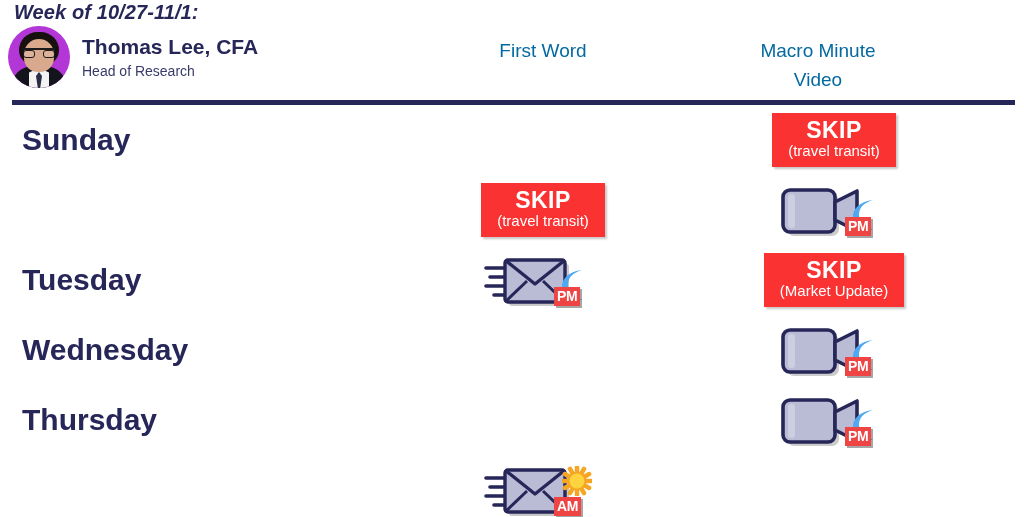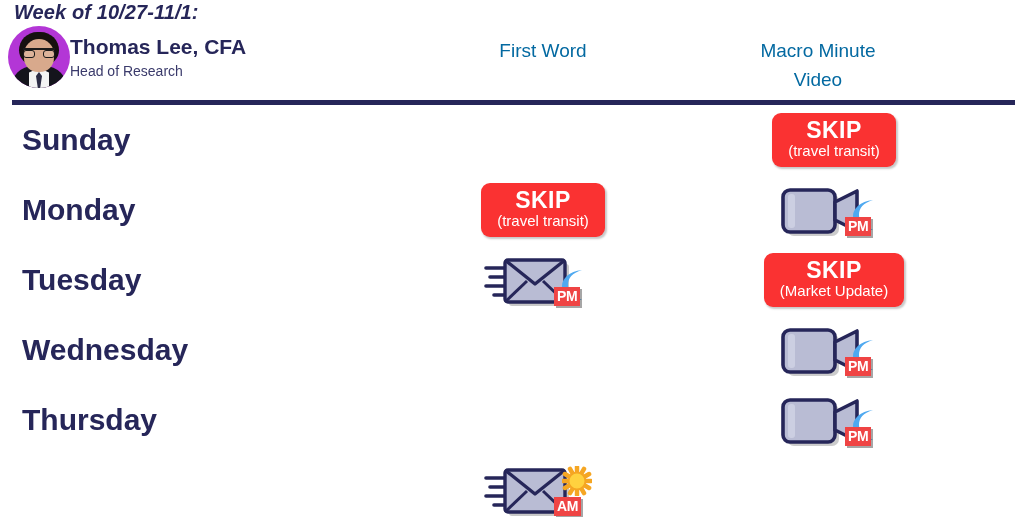--- a/index.html
+++ b/index.html
@@ -29,21 +29,21 @@
     letter-spacing: 0.1px;
     white-space: nowrap;
   }
 
   #analyst-block {
     position: absolute;
     left: 8px;
     top: 26px;
     display: flex;
     align-items: center;
-    gap: 0;
+    gap: 12px;
   }
   #avatar {
     width: 62px;
     height: 62px;
     border-radius: 50%;
     background: #b336d6;
     position: relative;
     overflow: hidden;
     flex: none;
   }
@@ -169,21 +169,21 @@
     align-items: center;
     justify-content: center;
   }
   .cell.first-word { left: 437px; width: 212px; }
   .cell.macro      { left: 723px; width: 222px; }
 
   
   .skip-badge {
     background: #fa3232;
     color: #ffffff;
-    border-radius: 9px;
+    border-radius: 0;
     padding: 5px 16px 8px 16px;
     text-align: center;
     line-height: 1.05;
     box-shadow: 1.5px 2px 2px rgba(0,0,0,0.22);
     cursor: pointer;
   }
   .skip-badge .skip-title {
     display: block;
     font-size: 23px;
     font-weight: bold;
@@ -262,21 +262,20 @@
       <div class="day-label">Sunday</div>
       <div class="cell first-word"></div>
       <div class="cell macro">
         <div class="skip-badge">
           <span class="skip-title">SKIP</span>
           <span class="skip-reason">(travel transit)</span>
         </div>
       </div>
     </div>
     <div class="row">
-      <div class="day-label">Monday</div>
       <div class="cell first-word">
         <div class="skip-badge">
           <span class="skip-title">SKIP</span>
           <span class="skip-reason">(travel transit)</span>
         </div>
       </div>
       <div class="cell macro">
         <span class="icon-wrap">
           <span style="position: absolute; left: 0px; top: 0px;">
             <svg width="100" height="56" viewBox="0 0 100 56">

